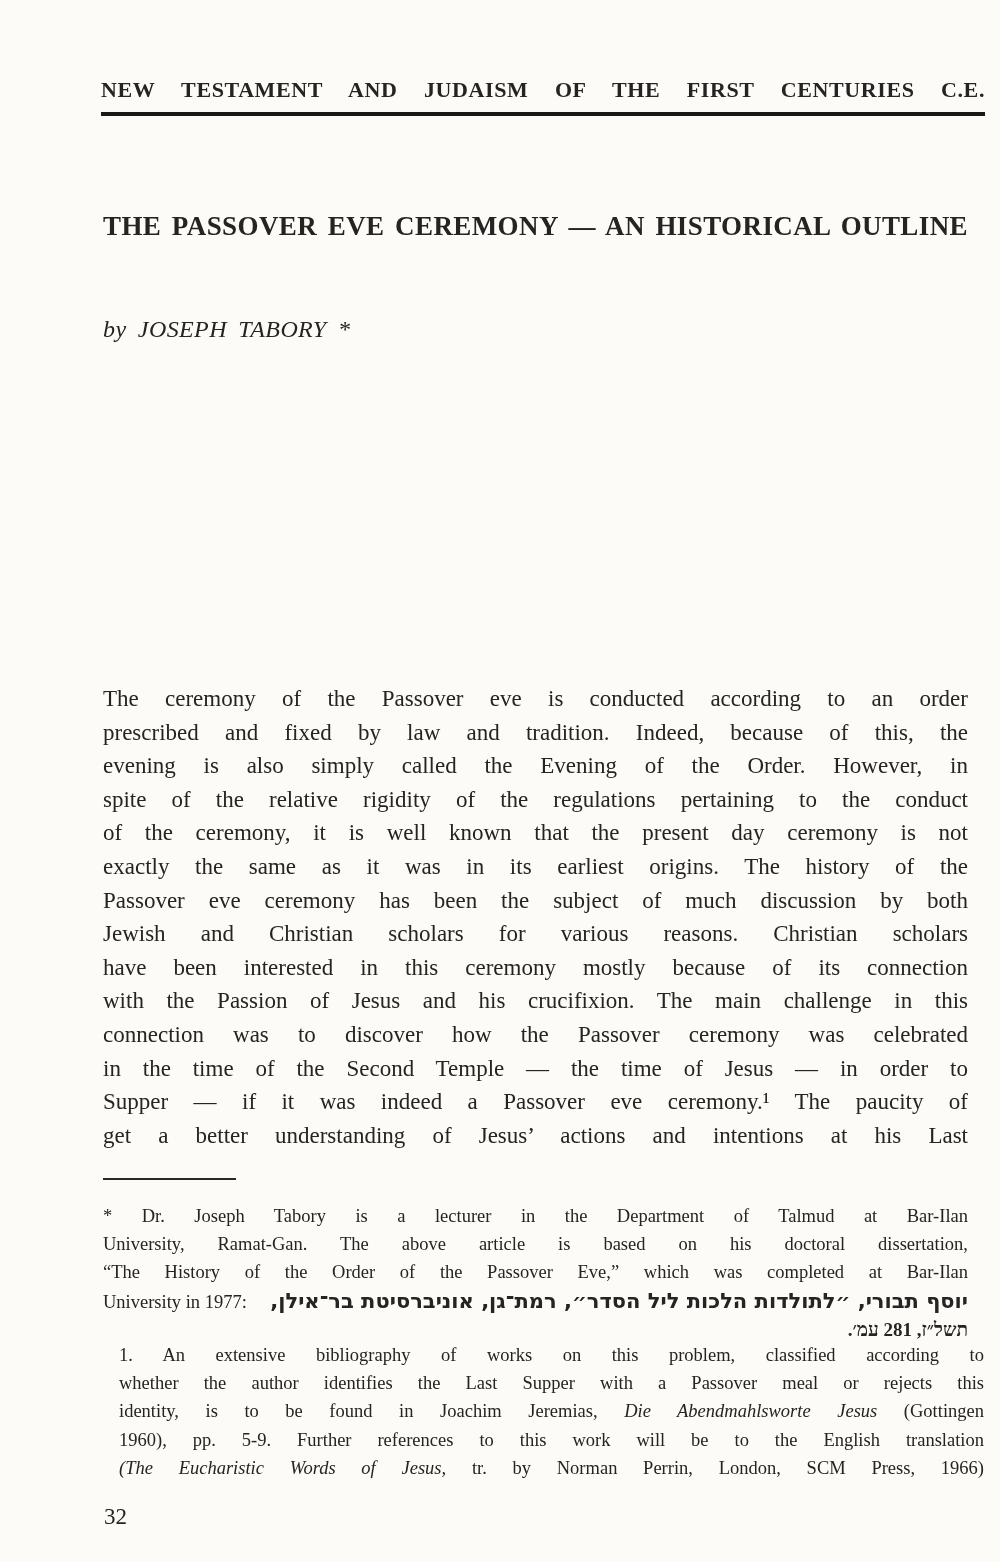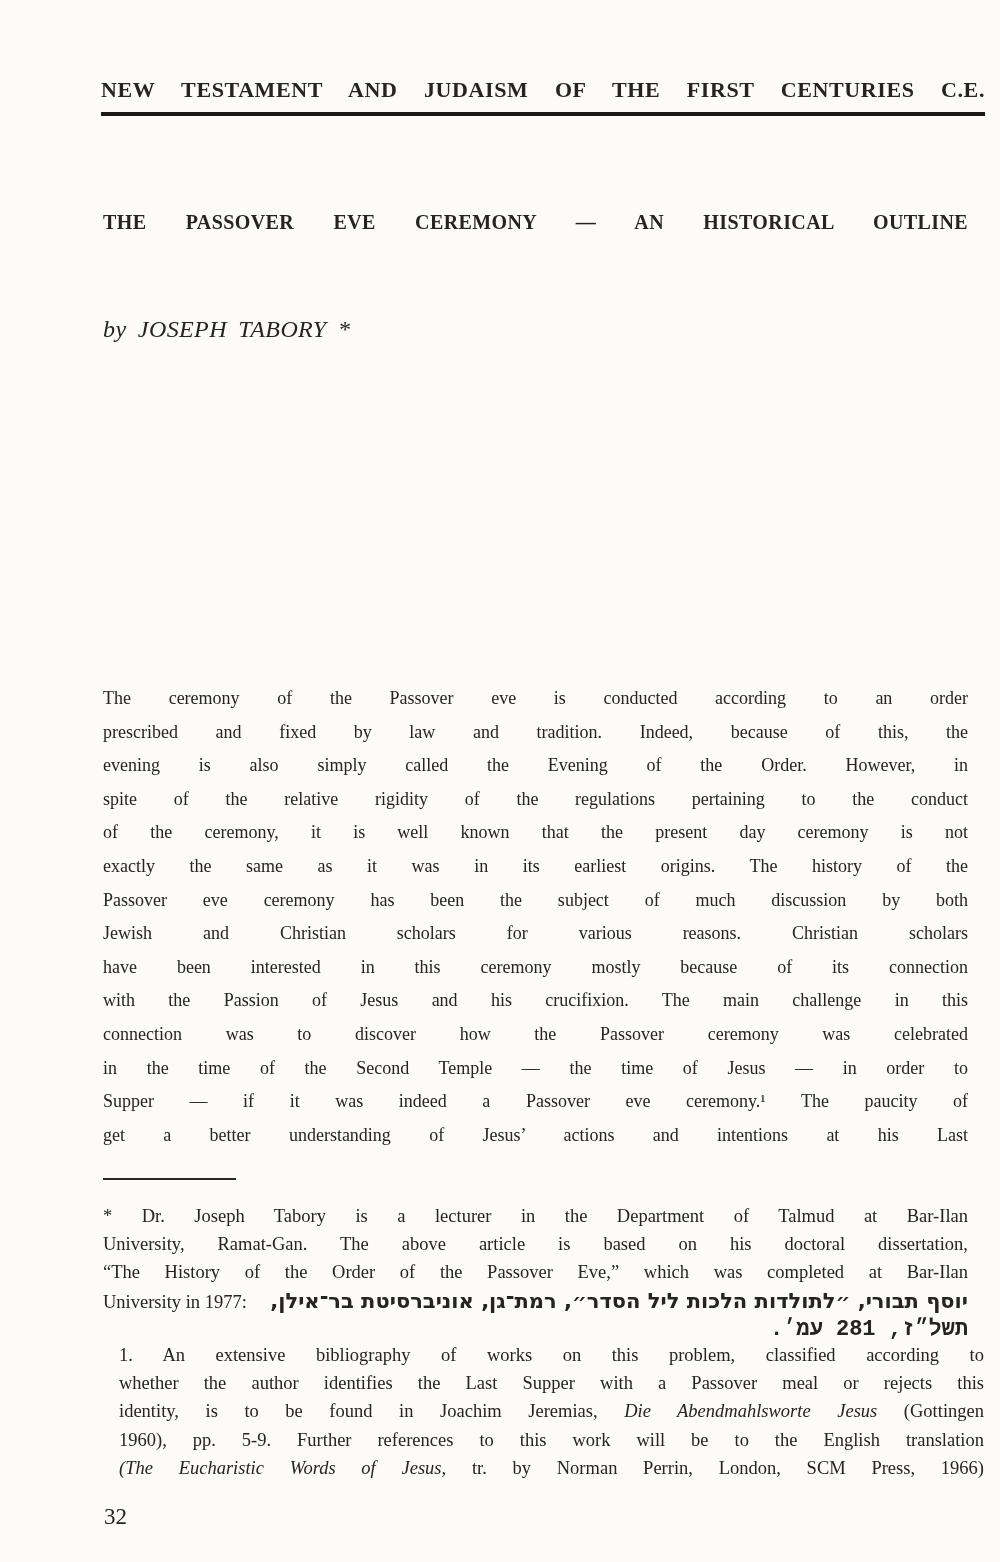--- a/index.html
+++ b/index.html
@@ -28,38 +28,38 @@
   }
   .head-rule {
     position: absolute;
     top: 112px; left: 101px; width: 884px; height: 4px;
     background: #1a1817;
   }
   .title {
     position: absolute;
     top: 211px; left: 103px; width: 865px;
     margin: 0;
-    font-size: 20px;
+    font-size: 27px;
     font-weight: 700;
     letter-spacing: 0.4px;
     text-align: justify;
     text-align-last: justify;
   }
   .byline {
     position: absolute;
     top: 316px; left: 103px;
     font-style: italic;
     font-size: 24px;
     word-spacing: 5px;
     letter-spacing: 0.4px;
   }
   .body-block {
     position: absolute;
     top: 682px; left: 103px; width: 865px;
-    font-size: 18px;
+    font-size: 23px;
     line-height: 33.6px;
   }
   .bline {
     text-align: justify;
     text-align-last: justify;
   }
   .fn-rule {
     position: absolute;
     top: 1178px; left: 103px; width: 133px; height: 2px;
     background: #2a2826;
@@ -84,23 +84,23 @@
   .hebrew {
     font-family: "DejaVu Sans", sans-serif;
     font-weight: 700;
     font-size: 21px;
     direction: rtl;
   }
   .heb-right {
     direction: rtl;
     text-align: center;
     text-align-last: right;
-    font-family: Liberation Mono, monospace;
+    font-family: Liberation Serif, serif;
     font-weight: 700;
-    font-size: 22px;
+    font-size: 19px;
   }
   .it { font-style: italic; }
   .page-num {
     position: absolute;
     top: 1504px; left: 104px;
     font-size: 23px;
   }
 </style>
 </head>
 <body>

